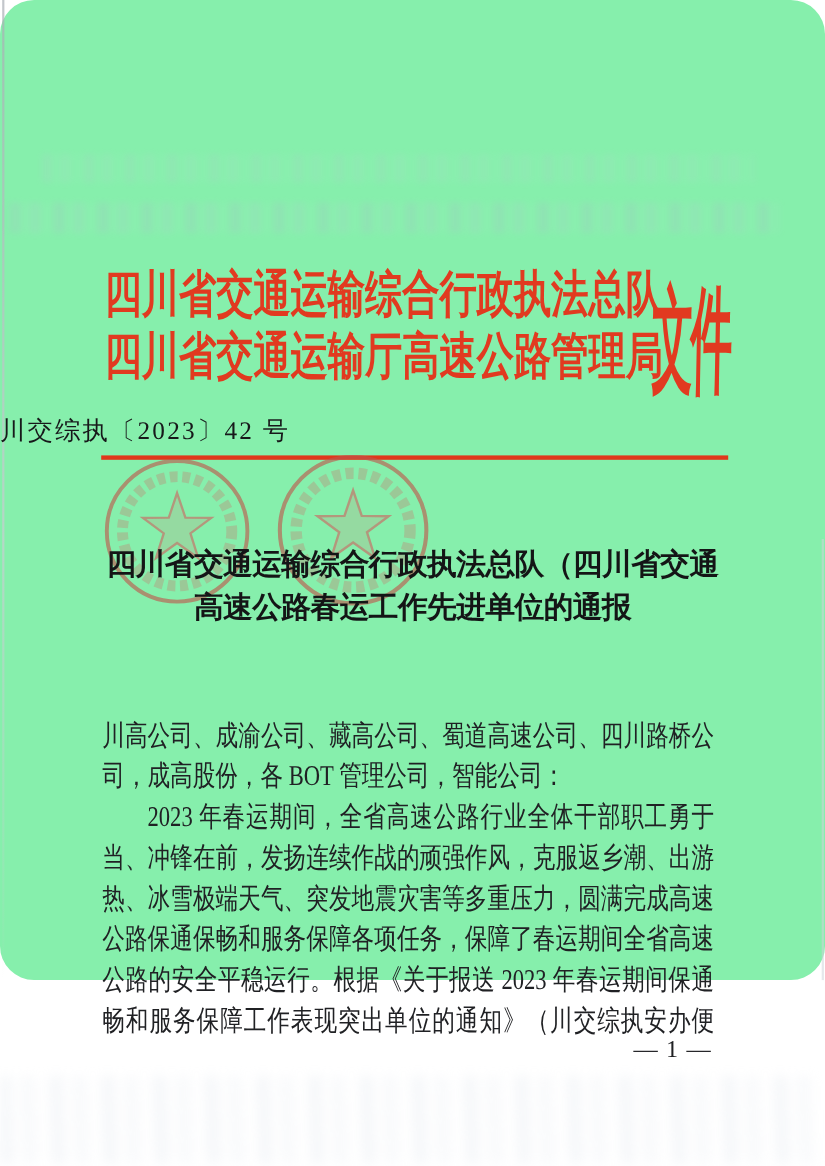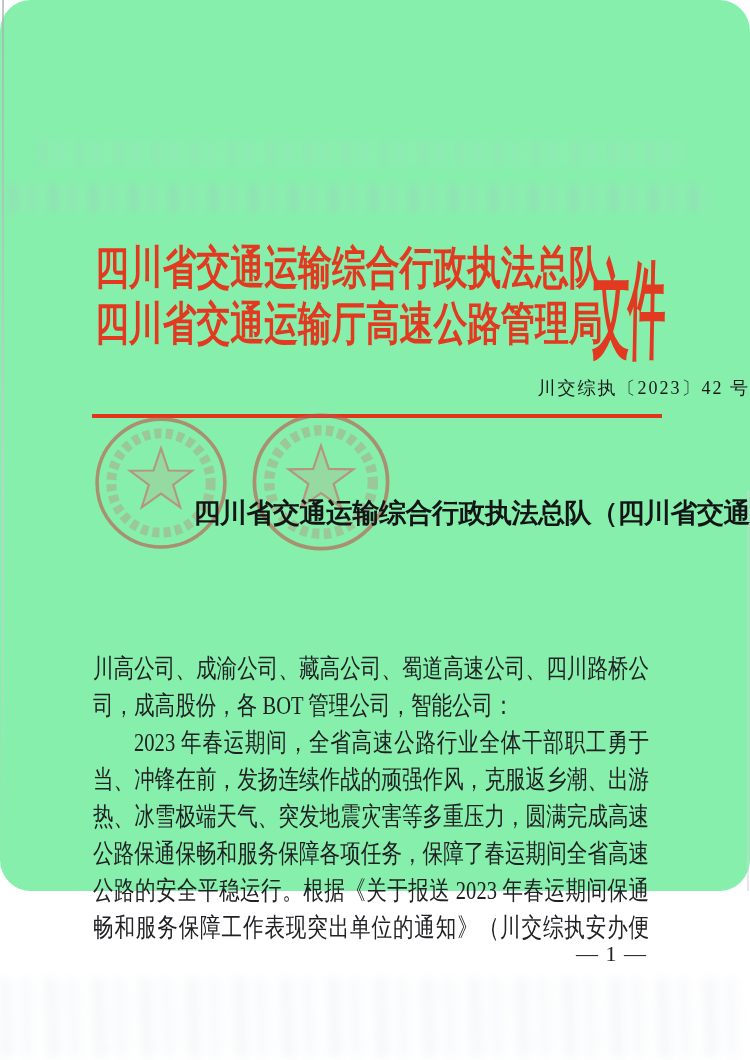--- a/index.html
+++ b/index.html
@@ -55,34 +55,34 @@
     color:var(--red);font-weight:bold;font-size:36px;line-height:44px;
     white-space:nowrap;
   }
   .doc-type{
     position:absolute;top:240px;left:594px;
     font-size:46px;font-weight:bold;color:var(--red);
     transform:scale(0.82,2.3) skewX(-3deg);transform-origin:0 0;
     white-space:nowrap;letter-spacing:-3px;
   }
   .doc-number{
-    position:absolute;top:376px;left:0;width:750px;text-align:right;
-    font-size:18px;color:#17181a;letter-spacing:2px;
+    position:absolute;top:376px;left:0;width:750px;text-align:left;
+    font-size:23px;color:#17181a;letter-spacing:2px;
   }
   .red-rule{
     position:absolute;top:414px;left:92px;width:570px;height:4px;
     background:var(--rule-red);
   }
   
   .seal{position:absolute;filter:blur(0.7px);opacity:.85;}
   .seal-1{top:412px;left:90px;}
   .seal-2{top:408px;left:247px;}
   
   .title{
-    position:absolute;top:494px;left:0;width:750px;text-align:right;
+    position:absolute;top:494px;left:0;width:750px;text-align:center;
     font-size:27px;font-weight:bold;color:#141516;line-height:39px;
     letter-spacing:-0.5px;
   }
   
   .body-text{
     position:absolute;top:651px;left:93px;width:704px;
     transform:scale(0.79,1);transform-origin:0 0;
     font-size:26px;color:var(--ink);
   }
   .body-text .line{
@@ -128,20 +128,21 @@
   </svg>
 
   <svg class="seal seal-2" width="148" height="148" viewBox="0 0 200 200">
     <circle cx="100" cy="100" r="90" fill="none" stroke="#bf544b" stroke-width="5" opacity="0.72"></circle>
     <circle cx="100" cy="100" r="70" fill="none" stroke="#c8756d" stroke-width="14" stroke-dasharray="10 6" opacity="0.38"></circle>
     <polygon points="100,51 110.6,82.4 143.7,82.8 117.1,102.6 127,134.2 100,115 73,134.2 82.9,102.6 56.3,82.8 89.4,82.4" fill="rgba(212,122,116,0.28)" stroke="#c96f67" stroke-width="3" opacity="0.8"></polygon>
   </svg>
 
   <div class="title">
     <div>四川省交通运输综合行政执法总队（四川省交通</div>
+    <div>高速公路春运工作先进单位的通报</div>
   </div>
 
   <div class="body-text">
     <div class="line fill">川高公司、成渝公司、藏高公司、蜀道高速公司、四川路桥公</div>
     <div class="line">司，成高股份，各 BOT 管理公司，智能公司：</div>
     <div class="line fill indent">2023 年春运期间，全省高速公路行业全体干部职工勇于担</div>
     <div class="line fill">当、冲锋在前，发扬连续作战的顽强作风，克服返乡潮、出游</div>
     <div class="line fill">热、冰雪极端天气、突发地震灾害等多重压力，圆满完成高速</div>
     <div class="line fill">公路保通保畅和服务保障各项任务，保障了春运期间全省高速</div>
     <div class="line fill">公路的安全平稳运行。根据《关于报送 2023 年春运期间保通保</div>

